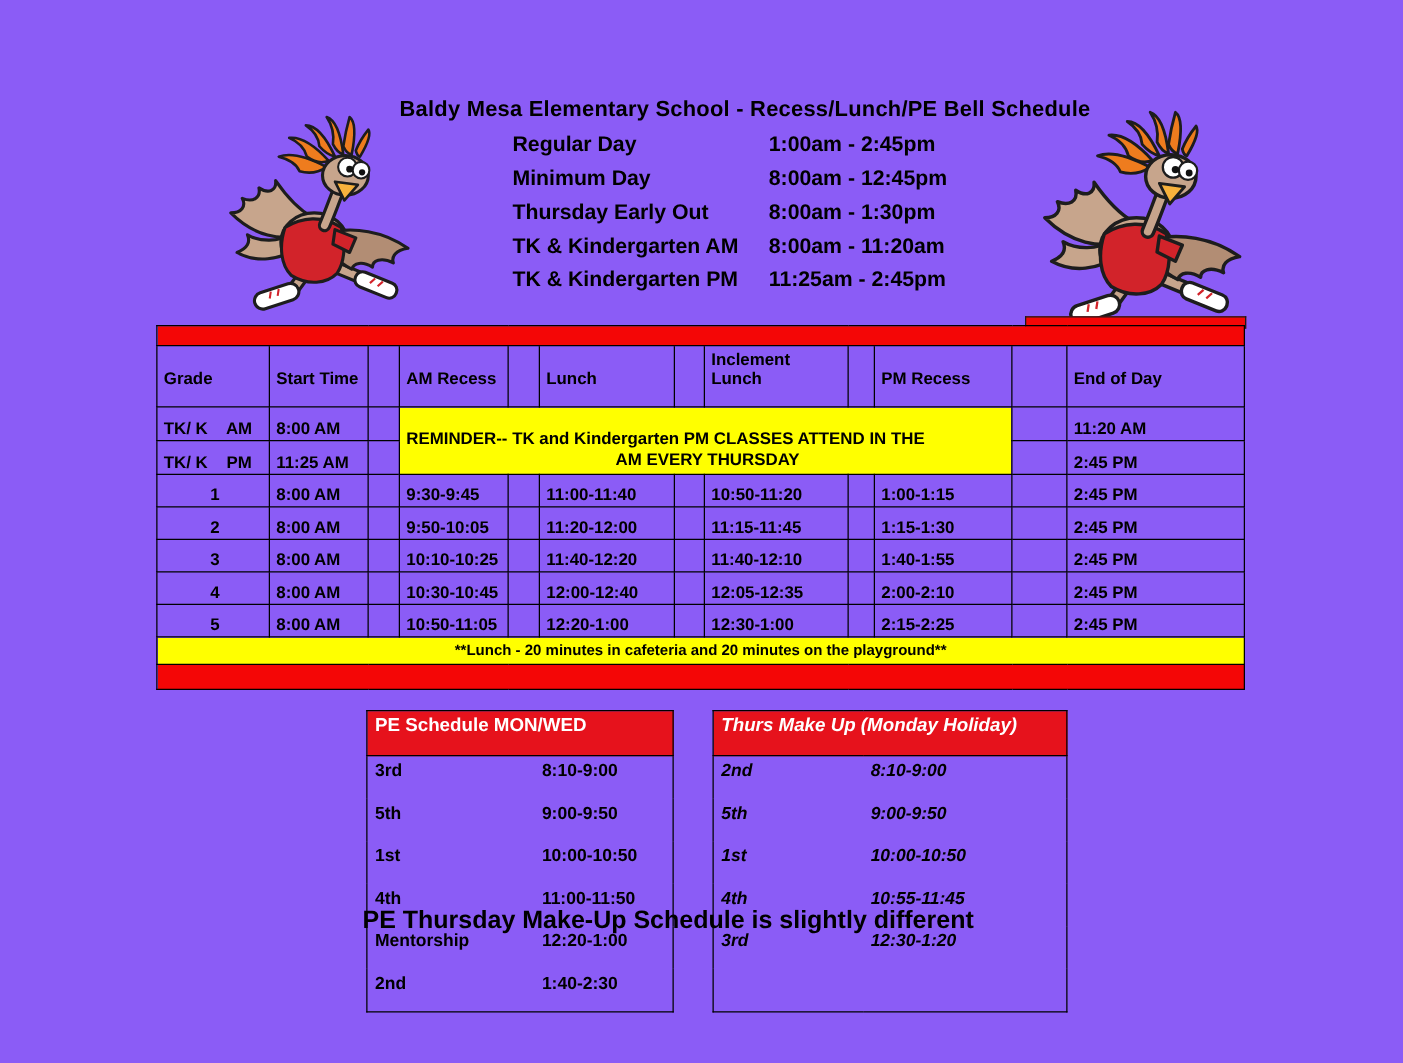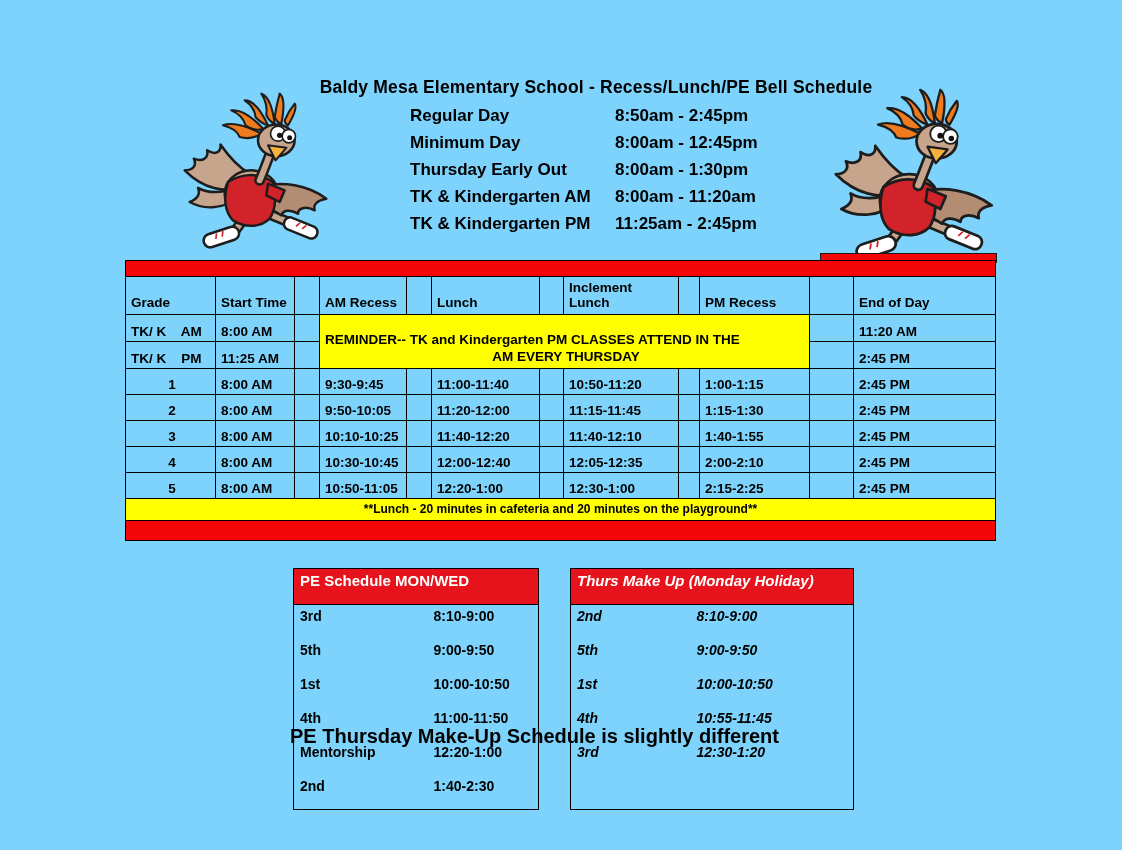--- a/index.html
+++ b/index.html
@@ -1,21 +1,21 @@
 <!DOCTYPE html>
 <html style="--red: #f40606; --pe-red: #e6121c; --yellow: #ffff00; --border: #000000; --tan: #c7a58c; --tan2: #b28d74; --crest: #ee7c1e; --shirt: #d2232a; --beak: #f7b13c;"><head>
 <meta charset="utf-8">
 <style>
   :root{
     --red:#f40606; --pe-red:#e6121c; --yellow:#ffff00; --border:#000;
     --tan:#c7a58c; --tan2:#b28d74; --crest:#ee7c1e; --shirt:#d2232a; --beak:#f7b13c;
   }
   html,body{margin:0;padding:0;background:#fff;}
   .page{
-    position:relative; width:1122px; height:850px; background:#7dd3fc; overflow:hidden;
+    position:relative; width:1122px; height:850px; background:#8b5cf6; overflow:hidden;
     font-family:"Liberation Sans",sans-serif; font-weight:700; color:#000;
   }
   
   .title{position:absolute; left:126px; top:77px; width:940px; text-align:center;
          font-size:17.5px; letter-spacing:.2px;}
   .day-types{position:absolute; left:410px; top:102px; font-size:17px;}
   .dline{height:27px; line-height:27px; white-space:nowrap;}
   .dlabel{display:inline-block; min-width:205px;}
   
   .bird{position:absolute;}
@@ -34,21 +34,21 @@
   .legt{stroke:var(--tan);stroke-width:7;fill:none;stroke-linecap:round;}
   
   .red-step{position:absolute; left:820px; top:253px; width:175px; height:9px;
             background:var(--red); border:1px solid #1a1a1a; border-bottom:none;}
   table.bell{position:absolute; left:125px; top:260px; width:870px;
              border-collapse:collapse; table-layout:fixed;}
   table.bell td{border:1px solid var(--border); font-size:13.5px;
                 padding:0 2px 2px 5px; vertical-align:bottom; overflow:hidden;}
   tr.band td{height:15px; background:var(--red); padding:0;}
   tr.band2 td{height:19px; background:var(--red); padding:0;}
-  tr.hdr td{height:34px; padding-bottom:3px; line-height:1.15;}
+  tr.hdr td{height:34px; padding-bottom:14px; line-height:1.15;}
   tr.tk td{height:24px;}
   tr.gr td{height:23px;}
   td.sep{padding:0;}
   td.ctr{text-align:center; padding-left:0;}
   td.pre{white-space:pre;}
   td.reminder{background:var(--yellow); vertical-align:top; text-align:left;
               padding:3px 0 0 3px; font-size:13px; line-height:1.3;}
   td.reminder .c{text-align:center;}
   tr.note td{background:var(--yellow); text-align:center; font-size:12px;
              height:19px; padding:0 0 2px 0; vertical-align:middle;}
@@ -102,21 +102,21 @@
         <circle class="eye" cx="137" cy="35" r="8"></circle>
       <circle class="pupil" cx="126" cy="34" r="3.2"></circle>
         <circle class="pupil" cx="138" cy="37" r="3"></circle>
       <path class="beakf" d="M112,46 L134,49 L121,64 Z"></path>
     </symbol>
   </svg>
 
   <div class="title">Baldy Mesa Elementary School - Recess/Lunch/PE Bell Schedule</div>
   <div class="day-types">
   <div class="dline">
-    <span class="dlabel">Regular Day</span><span class="dtime">8:50am - 2:45pm</span>
+    <span class="dlabel">Regular Day</span><span class="dtime">1:00am - 2:45pm</span>
   </div>
 
   <div class="dline">
     <span class="dlabel">Minimum Day</span><span class="dtime">8:00am - 12:45pm</span>
   </div>
 
   <div class="dline">
     <span class="dlabel">Thursday Early Out</span><span class="dtime">8:00am - 1:30pm</span>
   </div>
 

